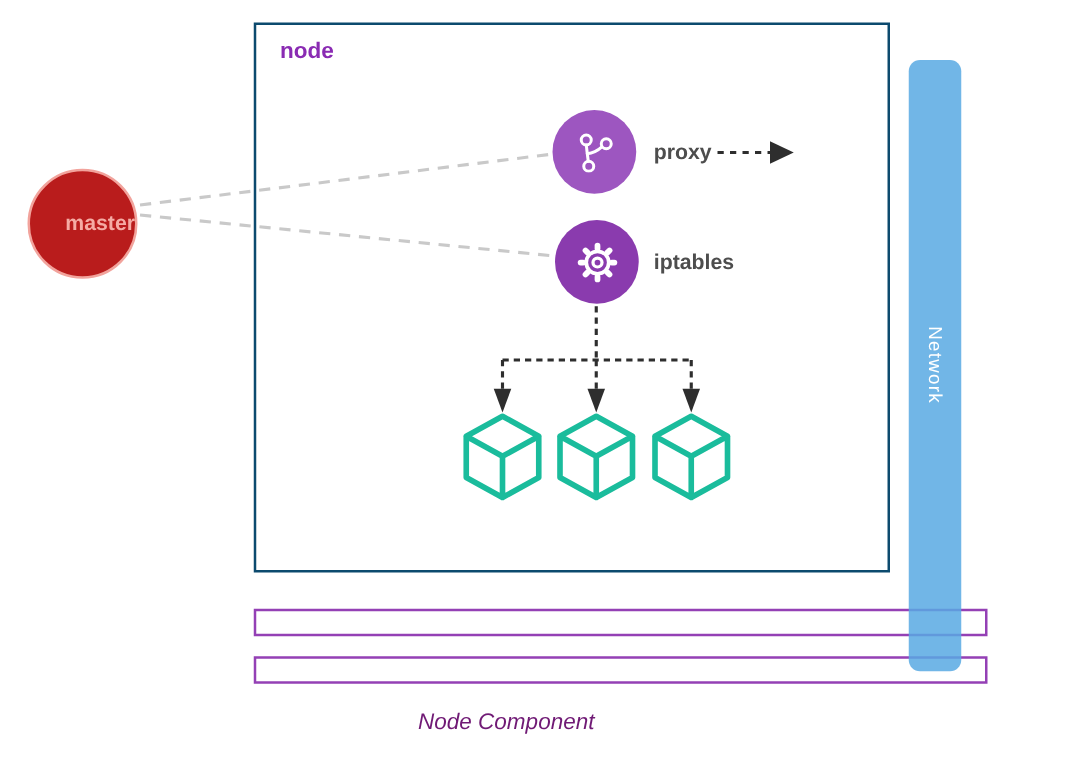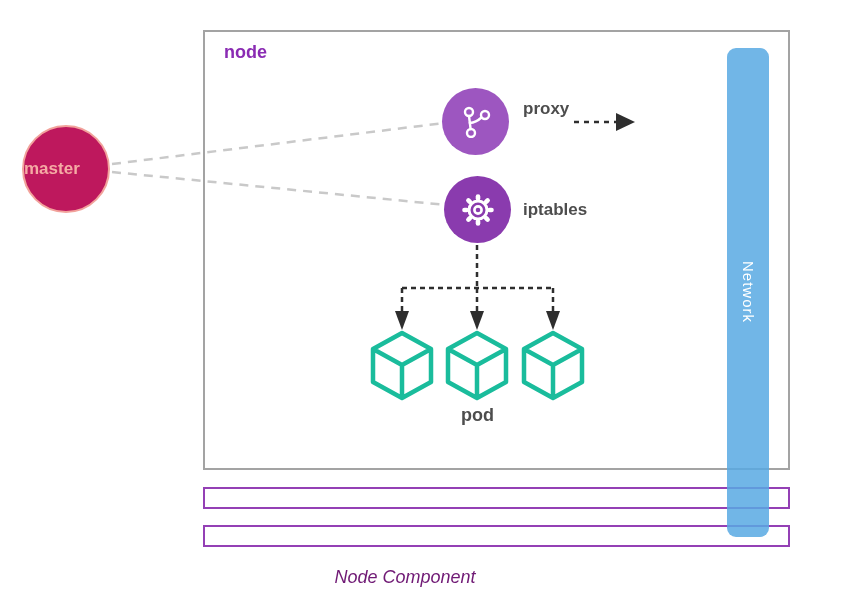--- a/index.html
+++ b/index.html
@@ -2,22 +2,22 @@
 <html><head>
 <meta charset="utf-8">
 <style>
   html,body{margin:0;padding:0;background:#ffffff;}
   .canvas{
     position:relative;width:862px;height:609px;background:#ffffff;overflow:hidden;
     font-family:"Liberation Sans","DejaVu Sans",sans-serif;
   }
   
   .node-box{
-    position:absolute;left:203px;top:30px;width:587px;height:440px;
-    border:2px solid #a3a3a3;box-sizing:border-box;background:transparent;z-index:1;
+    position:absolute;left:203px;top:18px;width:509px;height:440px;
+    border:2px solid #0c4a6e;box-sizing:border-box;background:transparent;z-index:1;
   }
   .node-label{
     position:absolute;left:19px;top:10px;
     font-size:18px;font-weight:bold;color:#8a2bb3;
   }
   
   .stack-bar{
     position:absolute;left:203px;width:587px;height:22px;
     border:2px solid #9440b5;box-sizing:border-box;z-index:1;
   }
@@ -27,36 +27,36 @@
   .network-bar{
     position:absolute;left:727px;top:48px;width:42px;height:489px;
     background:rgba(88,169,227,0.85);border-radius:9px;z-index:3;
     display:flex;align-items:center;justify-content:center;
   }
   .network-label{
     writing-mode:vertical-rl;color:#ffffff;font-size:15px;letter-spacing:1px;
   }
   
   .master-circle{
-    position:absolute;left:22px;top:125px;width:88px;height:88px;border-radius:50%;
-    border:2.5px solid #f2a39c;box-sizing:border-box;background:#be185d;z-index:4;
-    display:flex;align-items:center;justify-content:flex-start;
+    position:absolute;left:22px;top:135px;width:88px;height:88px;border-radius:50%;
+    border:2.5px solid #f2a39c;box-sizing:border-box;background:#b91c1c;z-index:4;
+    display:flex;align-items:center;justify-content:flex-end;
   }
   .master-label{font-size:17px;font-weight:bold;color:#f5aba4;}
   
   .comp-circle{
     position:absolute;width:67px;height:67px;border-radius:50%;z-index:4;
     display:flex;align-items:center;justify-content:center;
   }
   .proxy-circle{left:442px;top:88px;background:#9d56c0;}
   .kubelet-circle{left:444px;top:176px;background:#8a3bae;}
   .comp-label{
     position:absolute;font-size:17px;font-weight:bold;color:#4d4d4d;z-index:4;
   }
-  .proxy-label{left:523px;top:99px;}
+  .proxy-label{left:523px;top:112px;}
   .kubelet-label{left:523px;top:200px;}
   
   .iptables-box{
     position:absolute;left:636px;top:83px;width:113px;height:79px;
     border:2.5px solid #3f3f3f;box-sizing:border-box;background:#ffffff;z-index:4;
     display:flex;flex-direction:column;align-items:center;justify-content:center;
   }
   .iptables-box div{font-size:15px;font-weight:bold;color:#4d4d4d;line-height:23px;}
   
   .pod-label{
@@ -144,17 +144,16 @@
           <line x1="26.1" y1="26.1" x2="27.6" y2="27.6"></line>
           <line x1="8.4" y1="27.6" x2="9.9" y2="26.1"></line>
           <line x1="26.1" y1="9.9" x2="27.6" y2="8.4"></line>
         </g>
       </g>
     </svg>
   </div>
   <div class="comp-label kubelet-label">iptables</div>
 
 
-  <div class="pod-label">pod</div>
 
   <div class="caption">Node Component</div>
 
 </div>
 
 </body></html>

